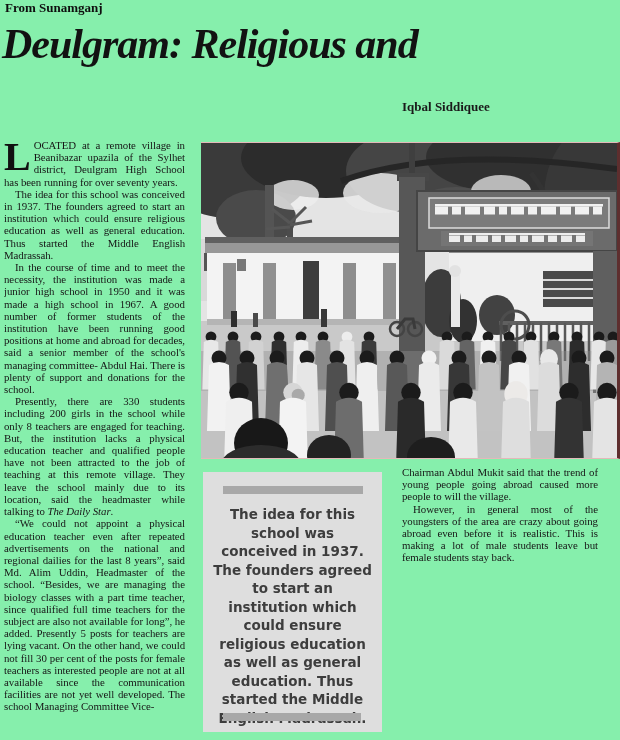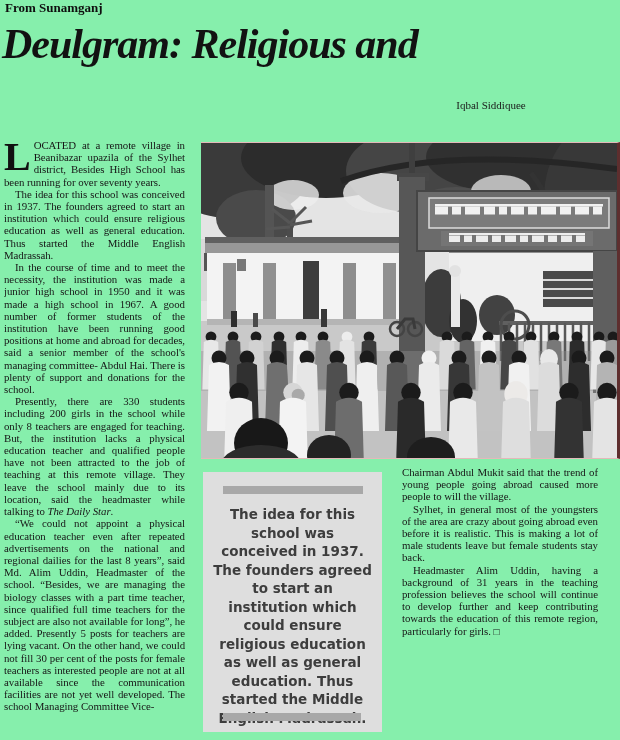--- a/index.html
+++ b/index.html
@@ -6,22 +6,22 @@
   .page { position:relative; width:620px; height:740px; background:#86efac; overflow:hidden;
           font-family:"Liberation Serif", serif; color:#161616; }
 
   .kicker { position:absolute; left:5px; top:0px; font-weight:700; font-size:13px; color:#0e0e0e; }
 
   .headline { position:absolute; left:2px; top:22px; margin:0;
               font-family:Liberation Serif, serif; font-style:italic; font-weight:700;
               font-size:42px; line-height:44px; letter-spacing:-1px; color:#121212; }
   .hl-line { display:block; white-space:nowrap; }
 
-  .byline { position:absolute; left:402px; top:99px; width:178px; text-align:center;
-            font-weight:400; font-size:11px; color:#1a1a1a; }
+  .byline { position:absolute; left:402px; top:99px; width:178px; text-align:left;
+            font-weight:700; font-size:13px; color:#1a1a1a; }
 
   .col-left  { position:absolute; left:4px;   top:139px; width:181px; height:601px; overflow:hidden; }
   .col-right { position:absolute; left:402px; top:466px; width:196px; height:274px; overflow:hidden; }
 
   .para { margin:0; font-size:10.85px; line-height:12.2px; text-align:justify;
           letter-spacing:-0.05px; color:#161616; }
   .para.indent { text-indent:11px; }
   .dropcap { float:left; font-weight:700; font-size:40px; line-height:33px; padding:1px 3px 0 0; color:#111; }
   .ital { font-style:italic;font-family:Liberation Serif, serif; }
   .endmark { font-weight:700; font-size:10px; }
@@ -47,21 +47,21 @@
   <div class="kicker">From Sunamganj</div>
 
   <h1 class="headline">
     <span class="hl-line">Deulgram: Religious and</span>
   </h1>
 
   <div class="byline">Iqbal Siddiquee</div>
 
   <div class="col-left">
     <p class="para">
-      <span class="dropcap">L</span><span>OCATED at a remote village in Beanibazar upazila of the Sylhet district, Besides High School has been running for over seventy years.</span>
+      <span class="dropcap">L</span><span>OCATED at a remote village in Beanibazar upazila of the Sylhet district, Deulgram High School has been running for over seventy years.</span>
     </p>
     <p class="para indent">The idea for this school was conceived in 1937. The founders agreed to start an institution which could ensure religious education as well as general education. Thus started the Middle English Madrassah.</p>
     <p class="para indent">In the course of time and to meet the necessity, the institution was made a junior high school in 1950 and it was made a high school in 1967. A good number of former students of the institution have been running good positions at home and abroad for decades, said a senior member of the school's managing committee- Abdul Hai. There is plenty of support and donations for the school.</p>
     <p class="para indent"><span>Presently, there are 330 students including 200 girls in the school while only 8 teachers are engaged for teaching. But, the institution lacks a physical education teacher and qualified people have not been attracted to the job of teaching at this remote village. They leave the school mainly due to its location, said the headmaster while talking to </span><span class="ital">The Daily Star</span><span>.</span></p>
     <p class="para indent">“We could not appoint a physical education teacher even after repeated advertisements on the national and regional dailies for the last 8 years”, said Md. Alim Uddin, Headmaster of the school. “Besides, we are managing the biology classes with a part time teacher, since qualified full time teachers for the subject are also not available for long”, he added. Presently 5 posts for teachers are lying vacant. On the other hand, we could not fill 30 per cent of the posts for female teachers as interested people are not at all available since the communication facilities are not yet well developed. The school Managing Committee Vice-</p>
   </div>
 
   <div class="photo">
     <svg width="416" height="315" viewBox="0 0 416 315" xmlns="http://www.w3.org/2000/svg">
 
@@ -344,17 +344,16 @@
   </div>
 
   <div class="pullquote">
     <div class="pq-bar top"></div>
     <div class="pq-text">The idea for this school was conceived in 1937. The founders agreed to start an institution which could ensure religious education as well as general education. Thus started the Middle English Madrassah.</div>
     <div class="pq-bar bottom"></div>
   </div>
 
   <div class="col-right">
     <p class="para">Chairman Abdul Mukit said that the trend of young people going abroad caused more people to will the village.</p>
-    <p class="para indent">Sylhet, in general most of the youngsters of the area are crazy about going abroad even before it is realistic. This is making a lot of male students leave but female students stay back.</p>
-    <p class="para indent"><span>Headmaster Alim Uddin, having a background of 31 years in the teaching profession believes the school will continue to develop further and keep contributing towards the education of this remote region, particularly for girls.</span> <span class="endmark">□</span></p>
+    <p class="para indent">However, in general most of the youngsters of the area are crazy about going abroad even before it is realistic. This is making a lot of male students leave but female students stay back.</p>
   </div>
 
 </div>
 
 </body></html>

